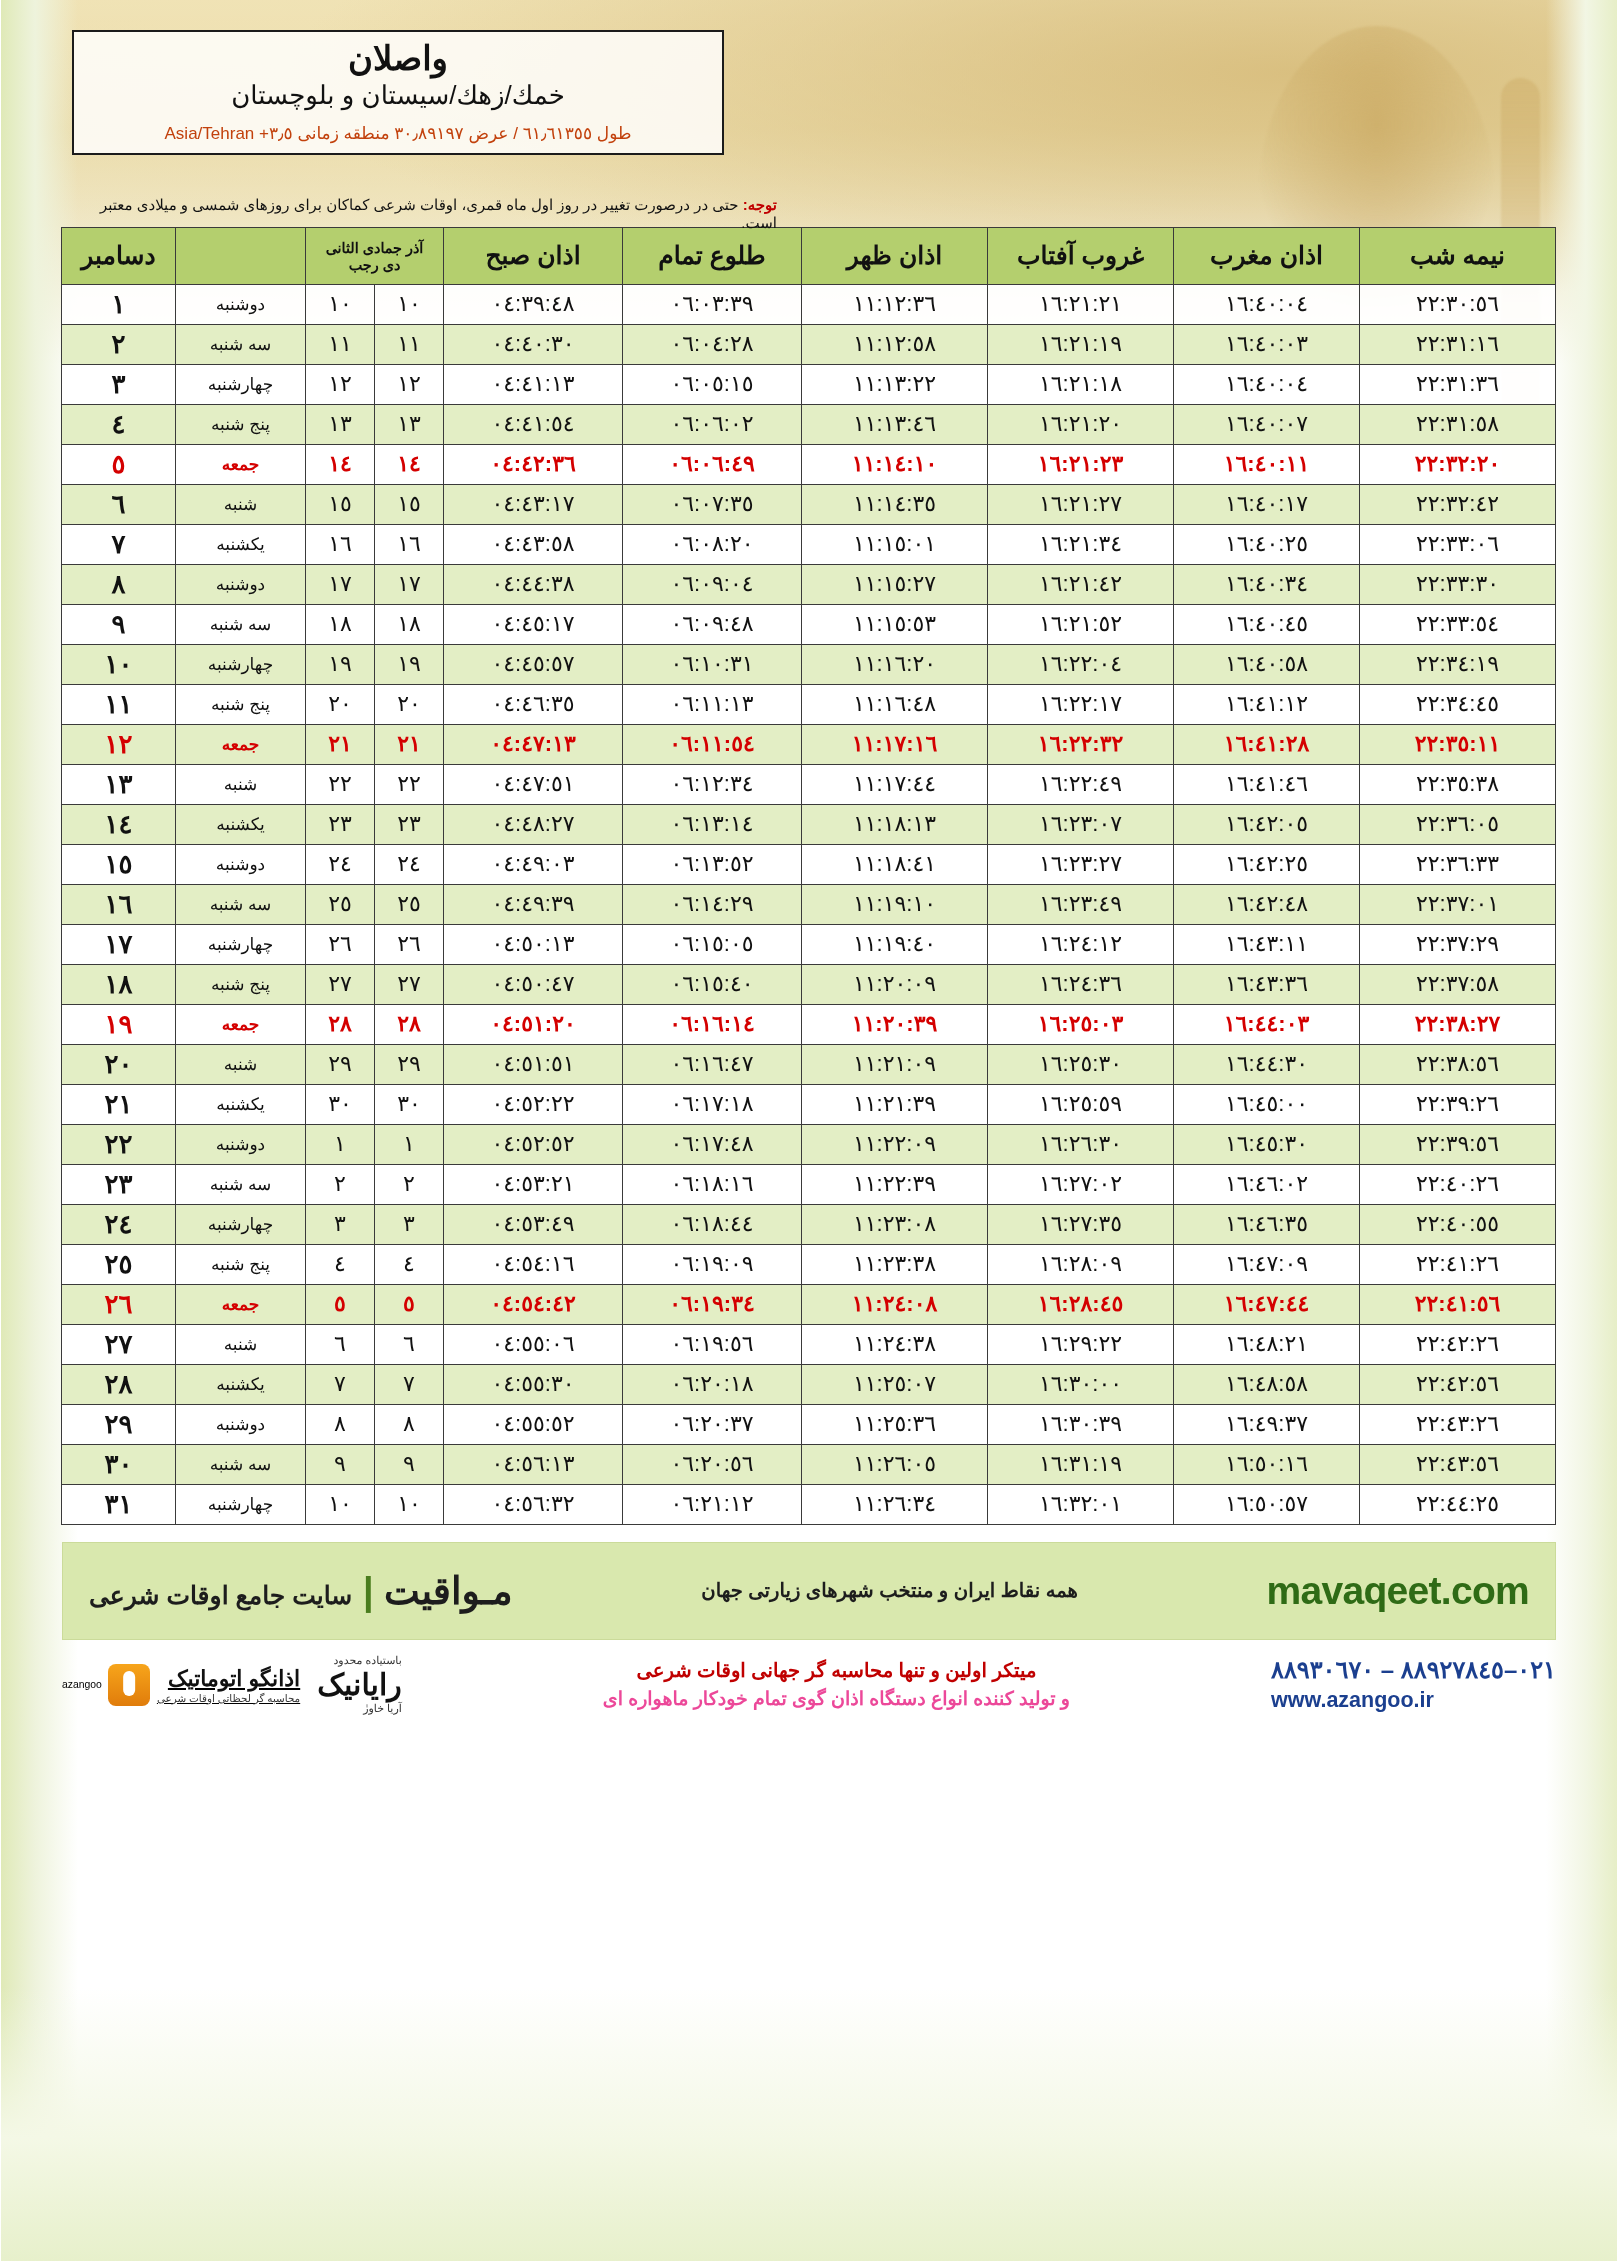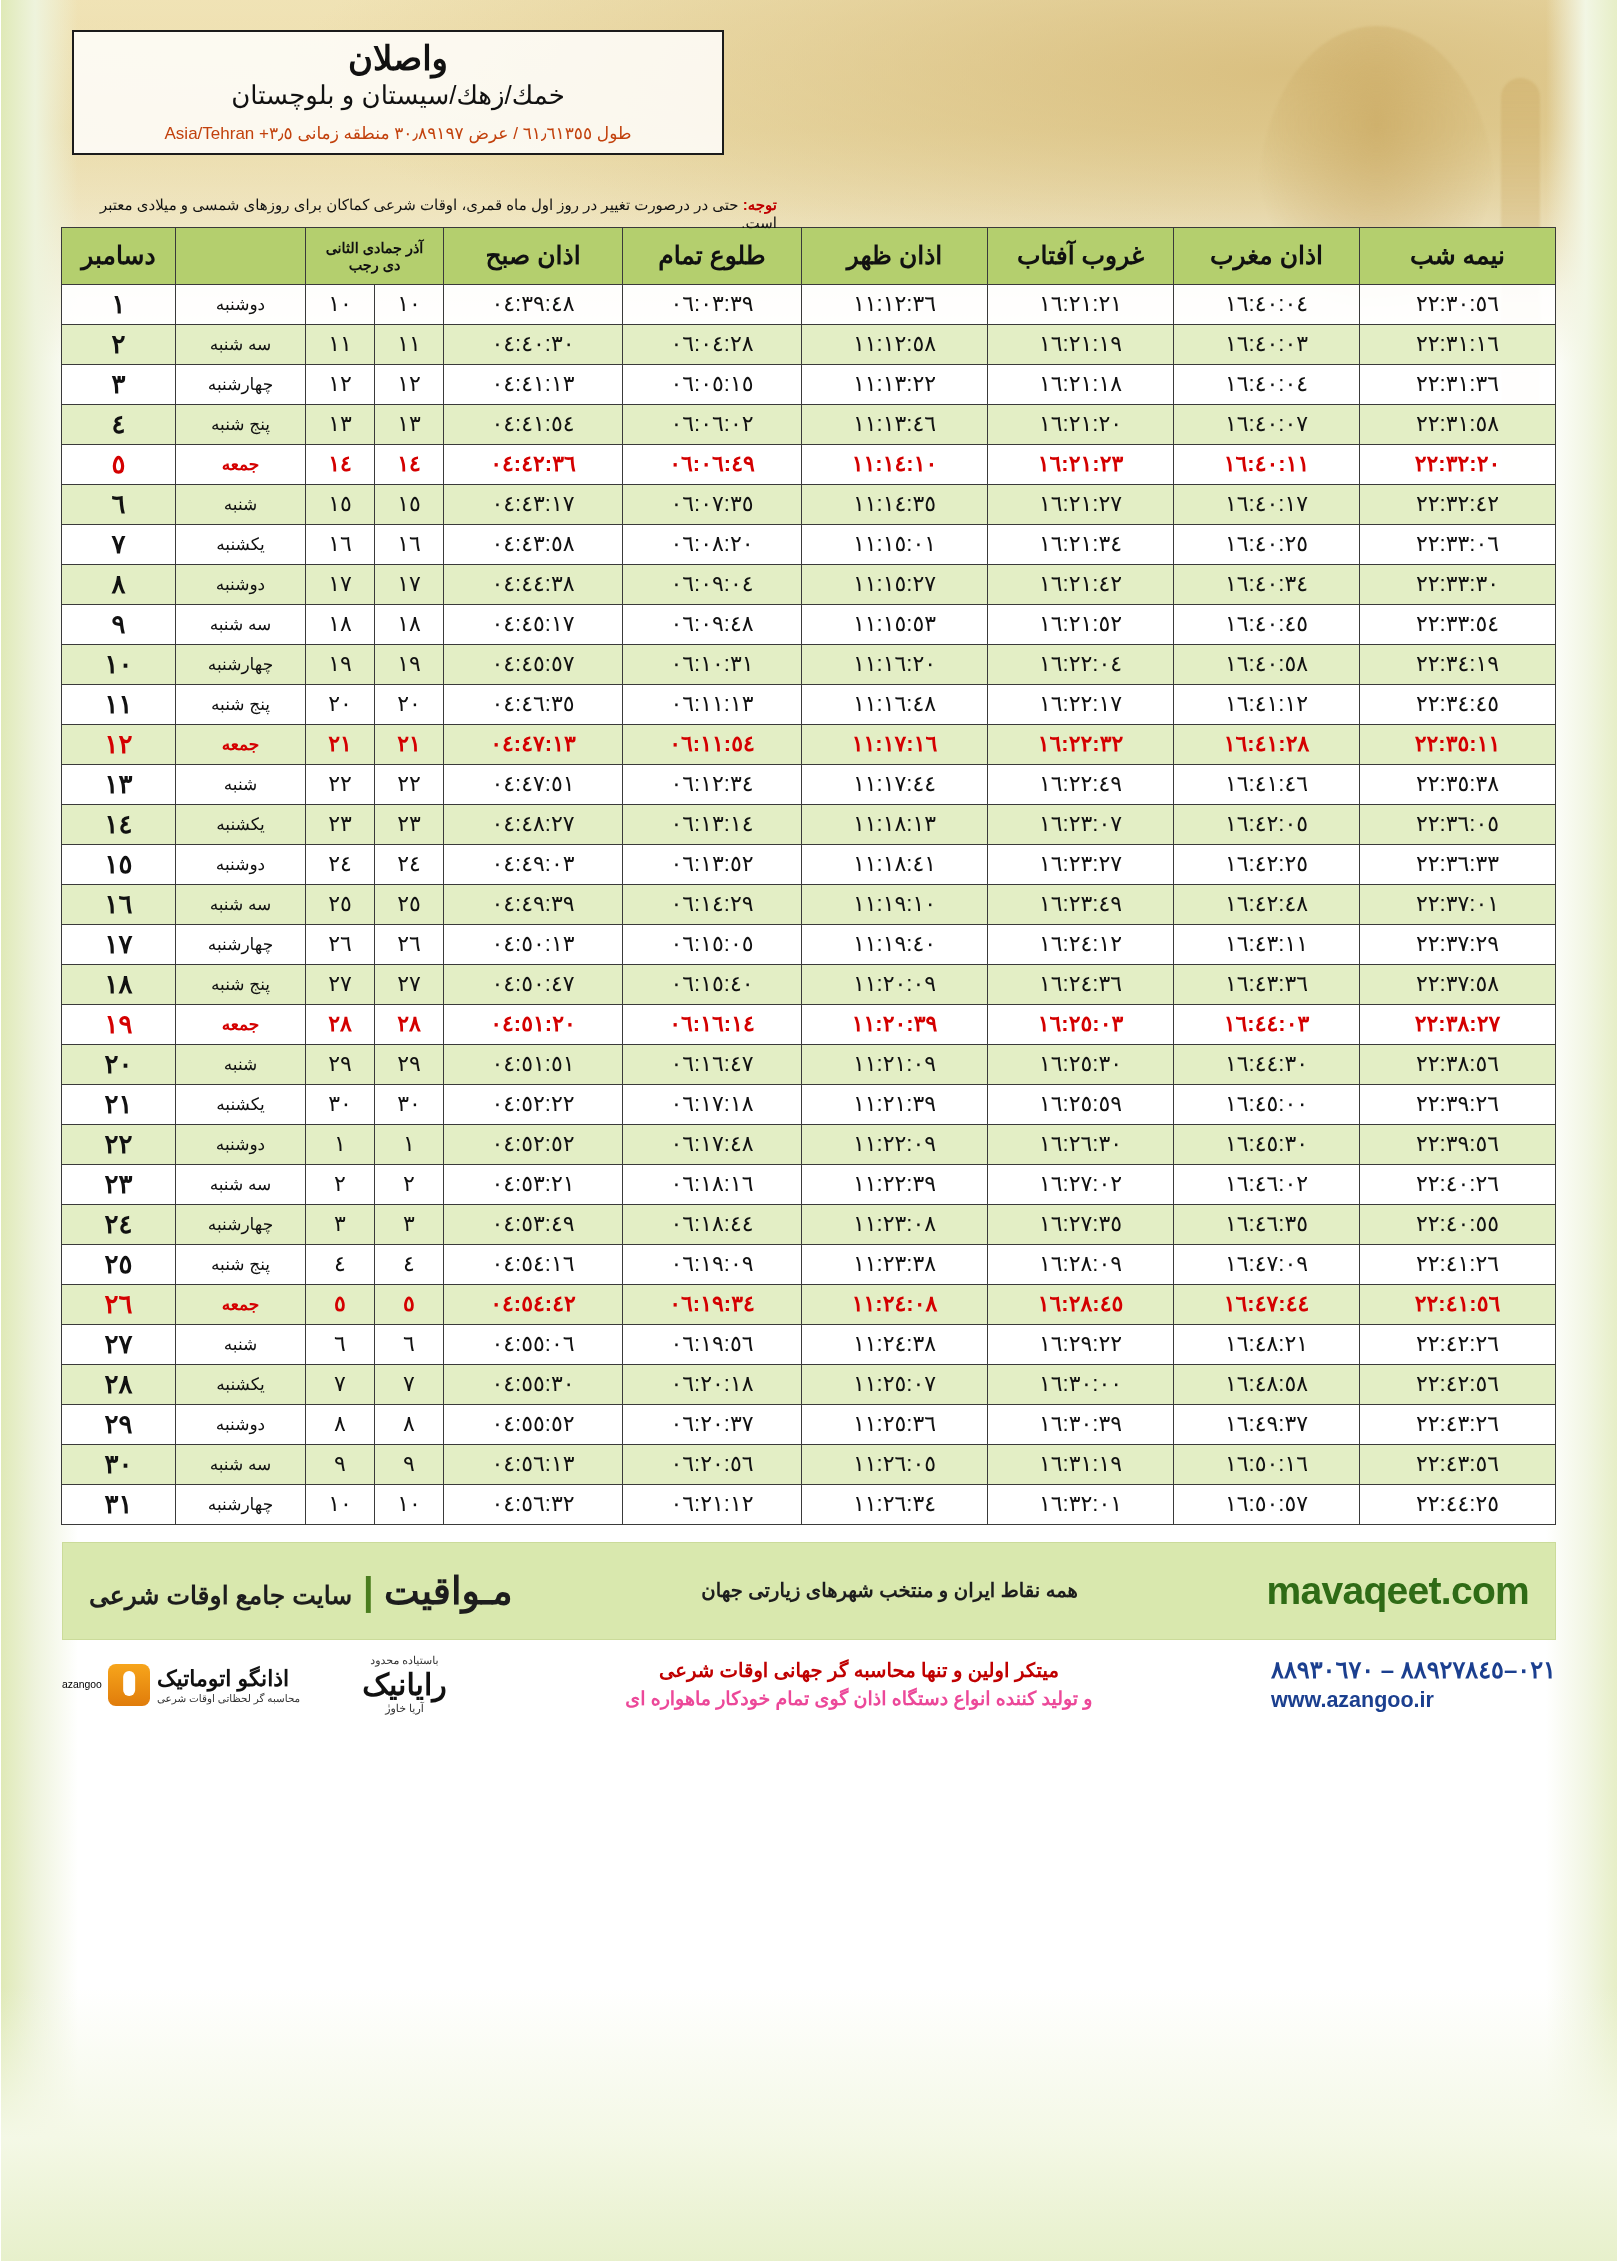--- a/index.html
+++ b/index.html
@@ -119,34 +119,34 @@
     margin: 14.4px 62px 0 62px; width:1494px;
     display:flex; align-items:center; justify-content:space-between;
   }
   .fb-left { text-align:left; direction:ltr; }
   .fb-phone { font-size:24px; font-weight:bold; color:#1b3f8f; }
   .fb-site { font-size:21.5px; font-weight:bold; color:#1b3f8f; margin-top:3.9px; }
   .fb-center { text-align:center; direction:rtl; }
   .fb-c1 { font-size:19.6px; color:#c00000; font-weight:bold; }
   .fb-c2 { font-size:19px; color:#ec4899; font-weight:bold; margin-top:5.2px; }
   .fb-right { display:flex; align-items:center; gap:17px; }
-  .logo-rayanik { text-align:center;margin-left:45px; }
+  .logo-rayanik { text-align:right; }
   .logo-rayanik .r1 { font-size:30px; font-weight:bold; color:#111; direction:rtl; }
   .logo-rayanik .r2 { font-size:11px; color:#333; }
   .logo-azangoo { display:flex; align-items:center; gap:6.5px; }
   .azangoo-mark {
     width:42px; height:42px; border-radius:7.8px;
     background: linear-gradient(180deg,#f7a51b,#e07c0b);
     position:relative;
   }
   .azangoo-mark::after{
     content:""; position:absolute; left:50%; top:7.8px; transform:translateX(-50%);
     width:11.7px; height:25px; background:#fff; border-radius:5.9px;
   }
-  .azangoo-txt { text-align:left; }
+  .azangoo-txt { text-align:right;text-decoration:underline; }
   .azangoo-txt .a1 { font-size:22px; font-weight:bold; color:#111; direction:rtl; }
   .azangoo-txt .a2 { font-size:10.4px; color:#333; direction:rtl; }
 </style>
 </head>
 <body>
 
 <div class="bg-wrap">
   <div class="bg-top"></div>
   <div class="dome"></div>
   <div class="minaret"></div>

